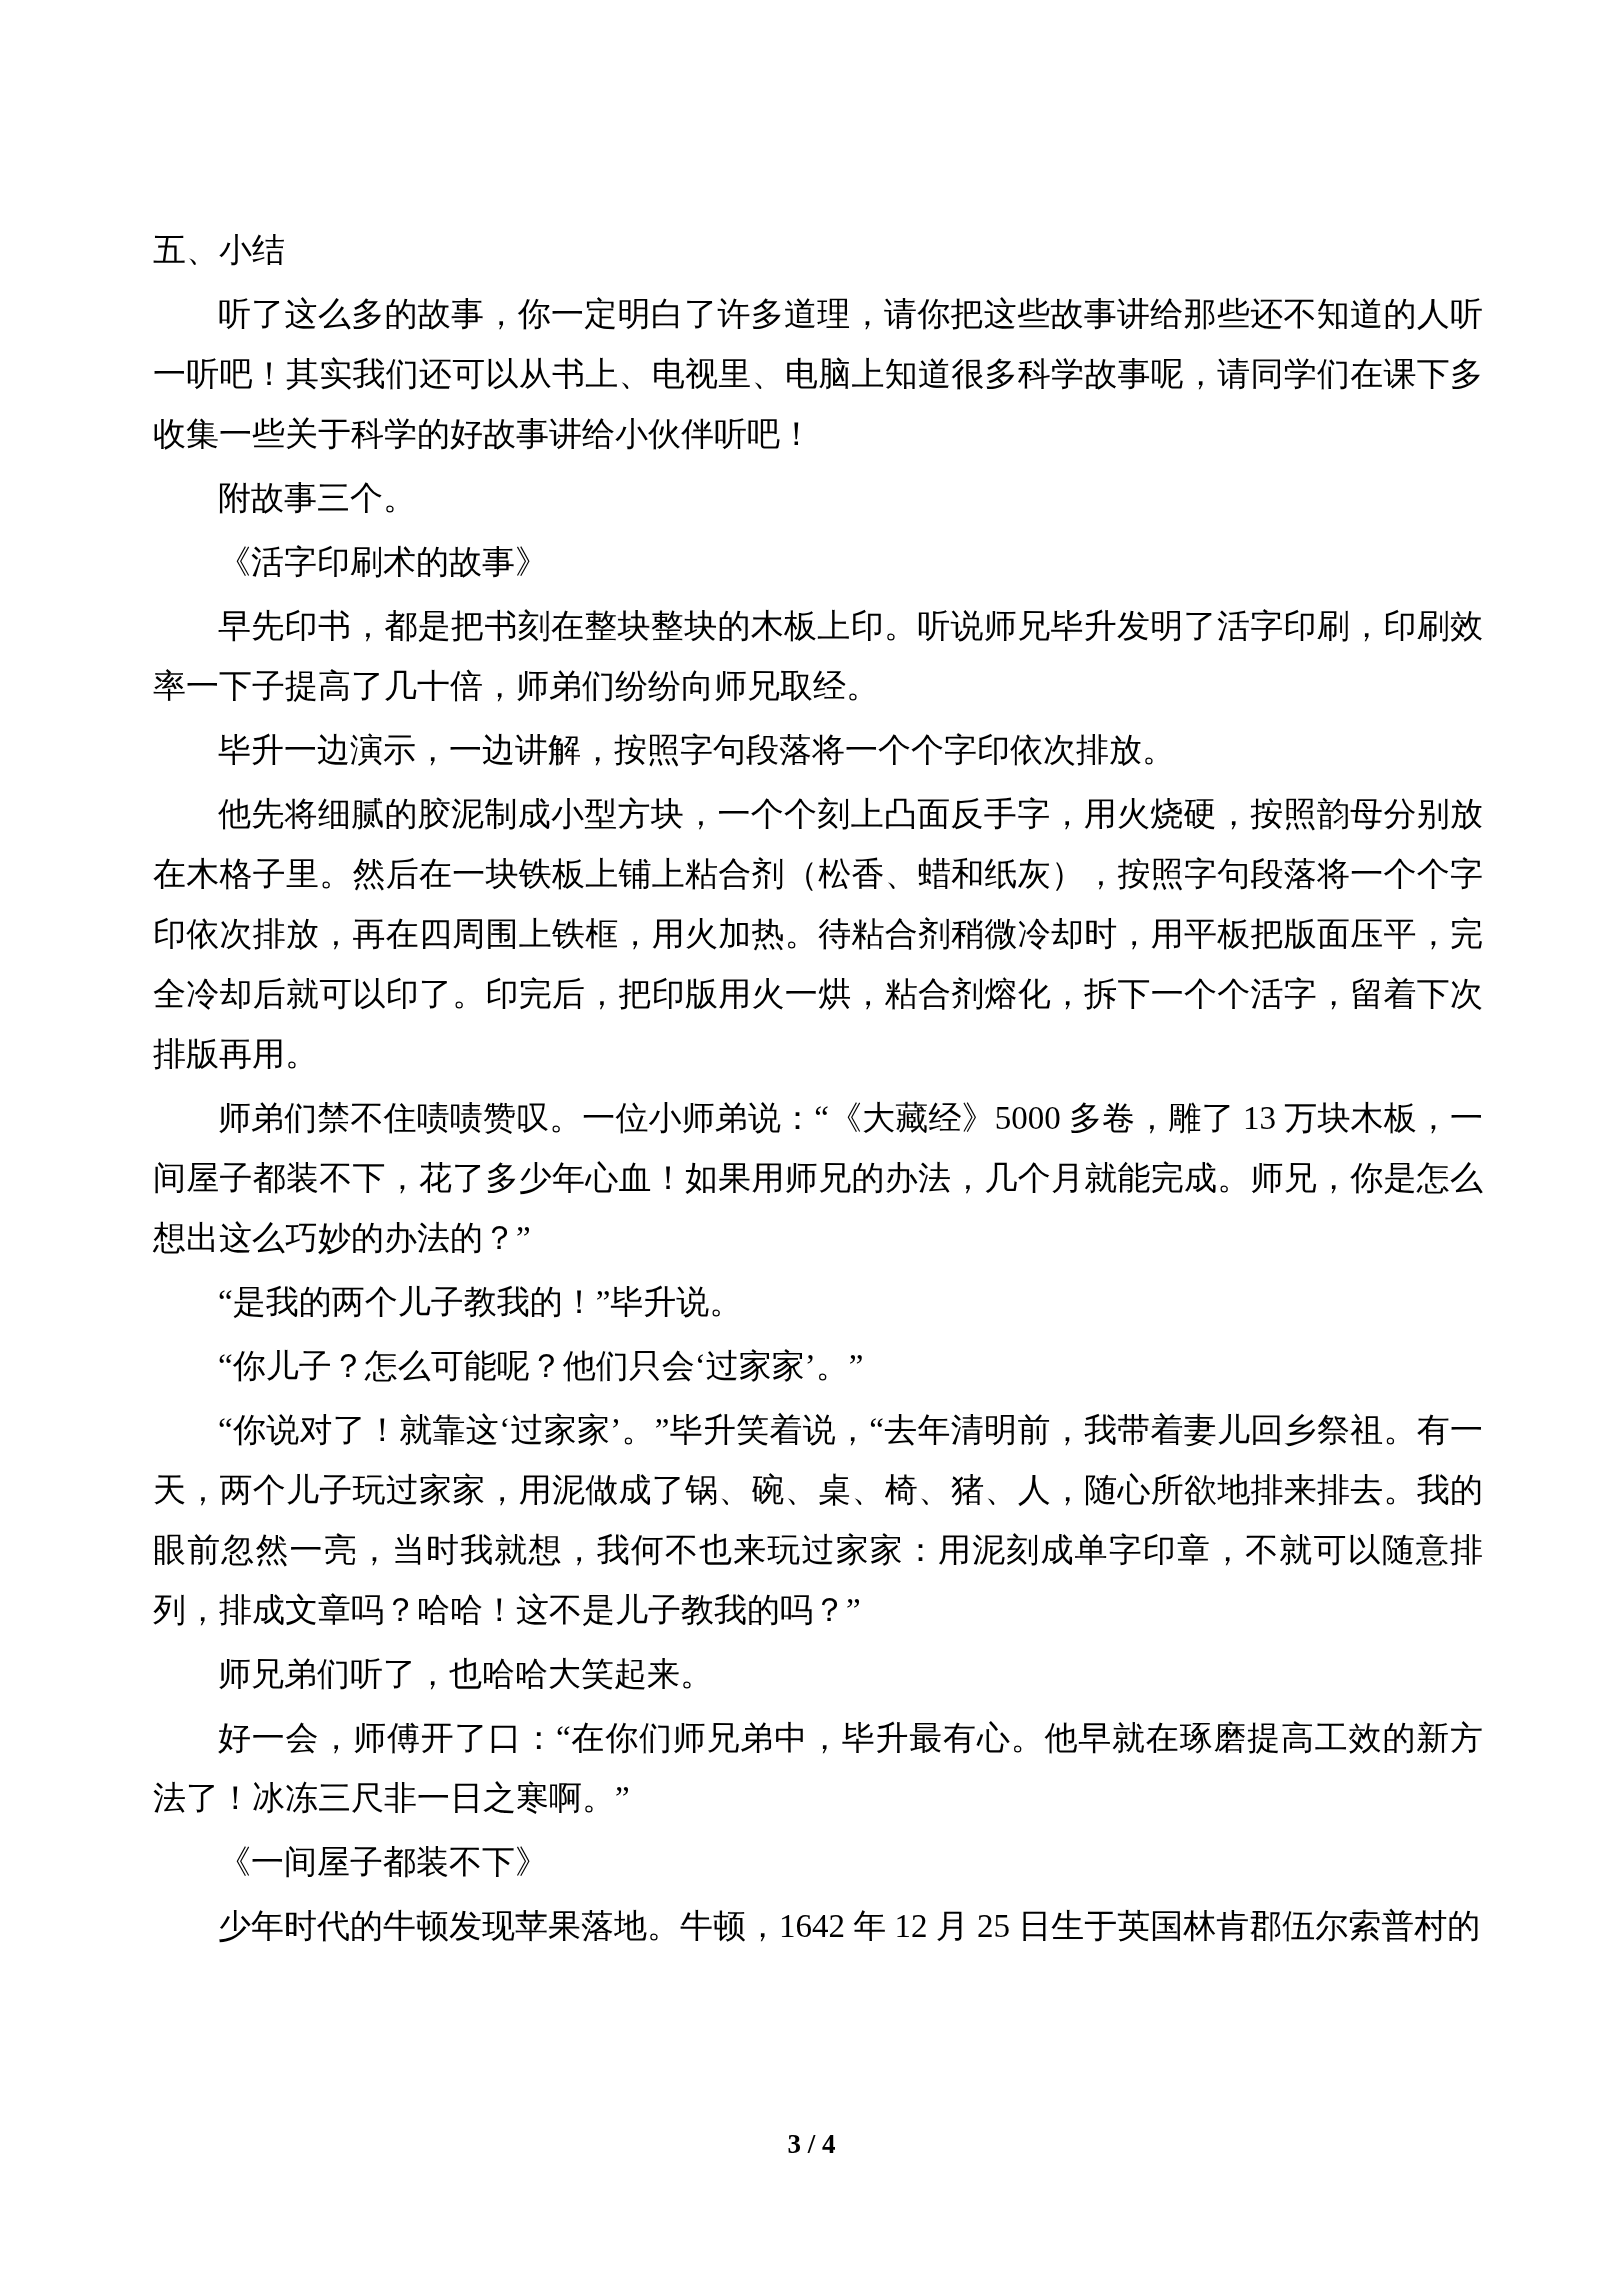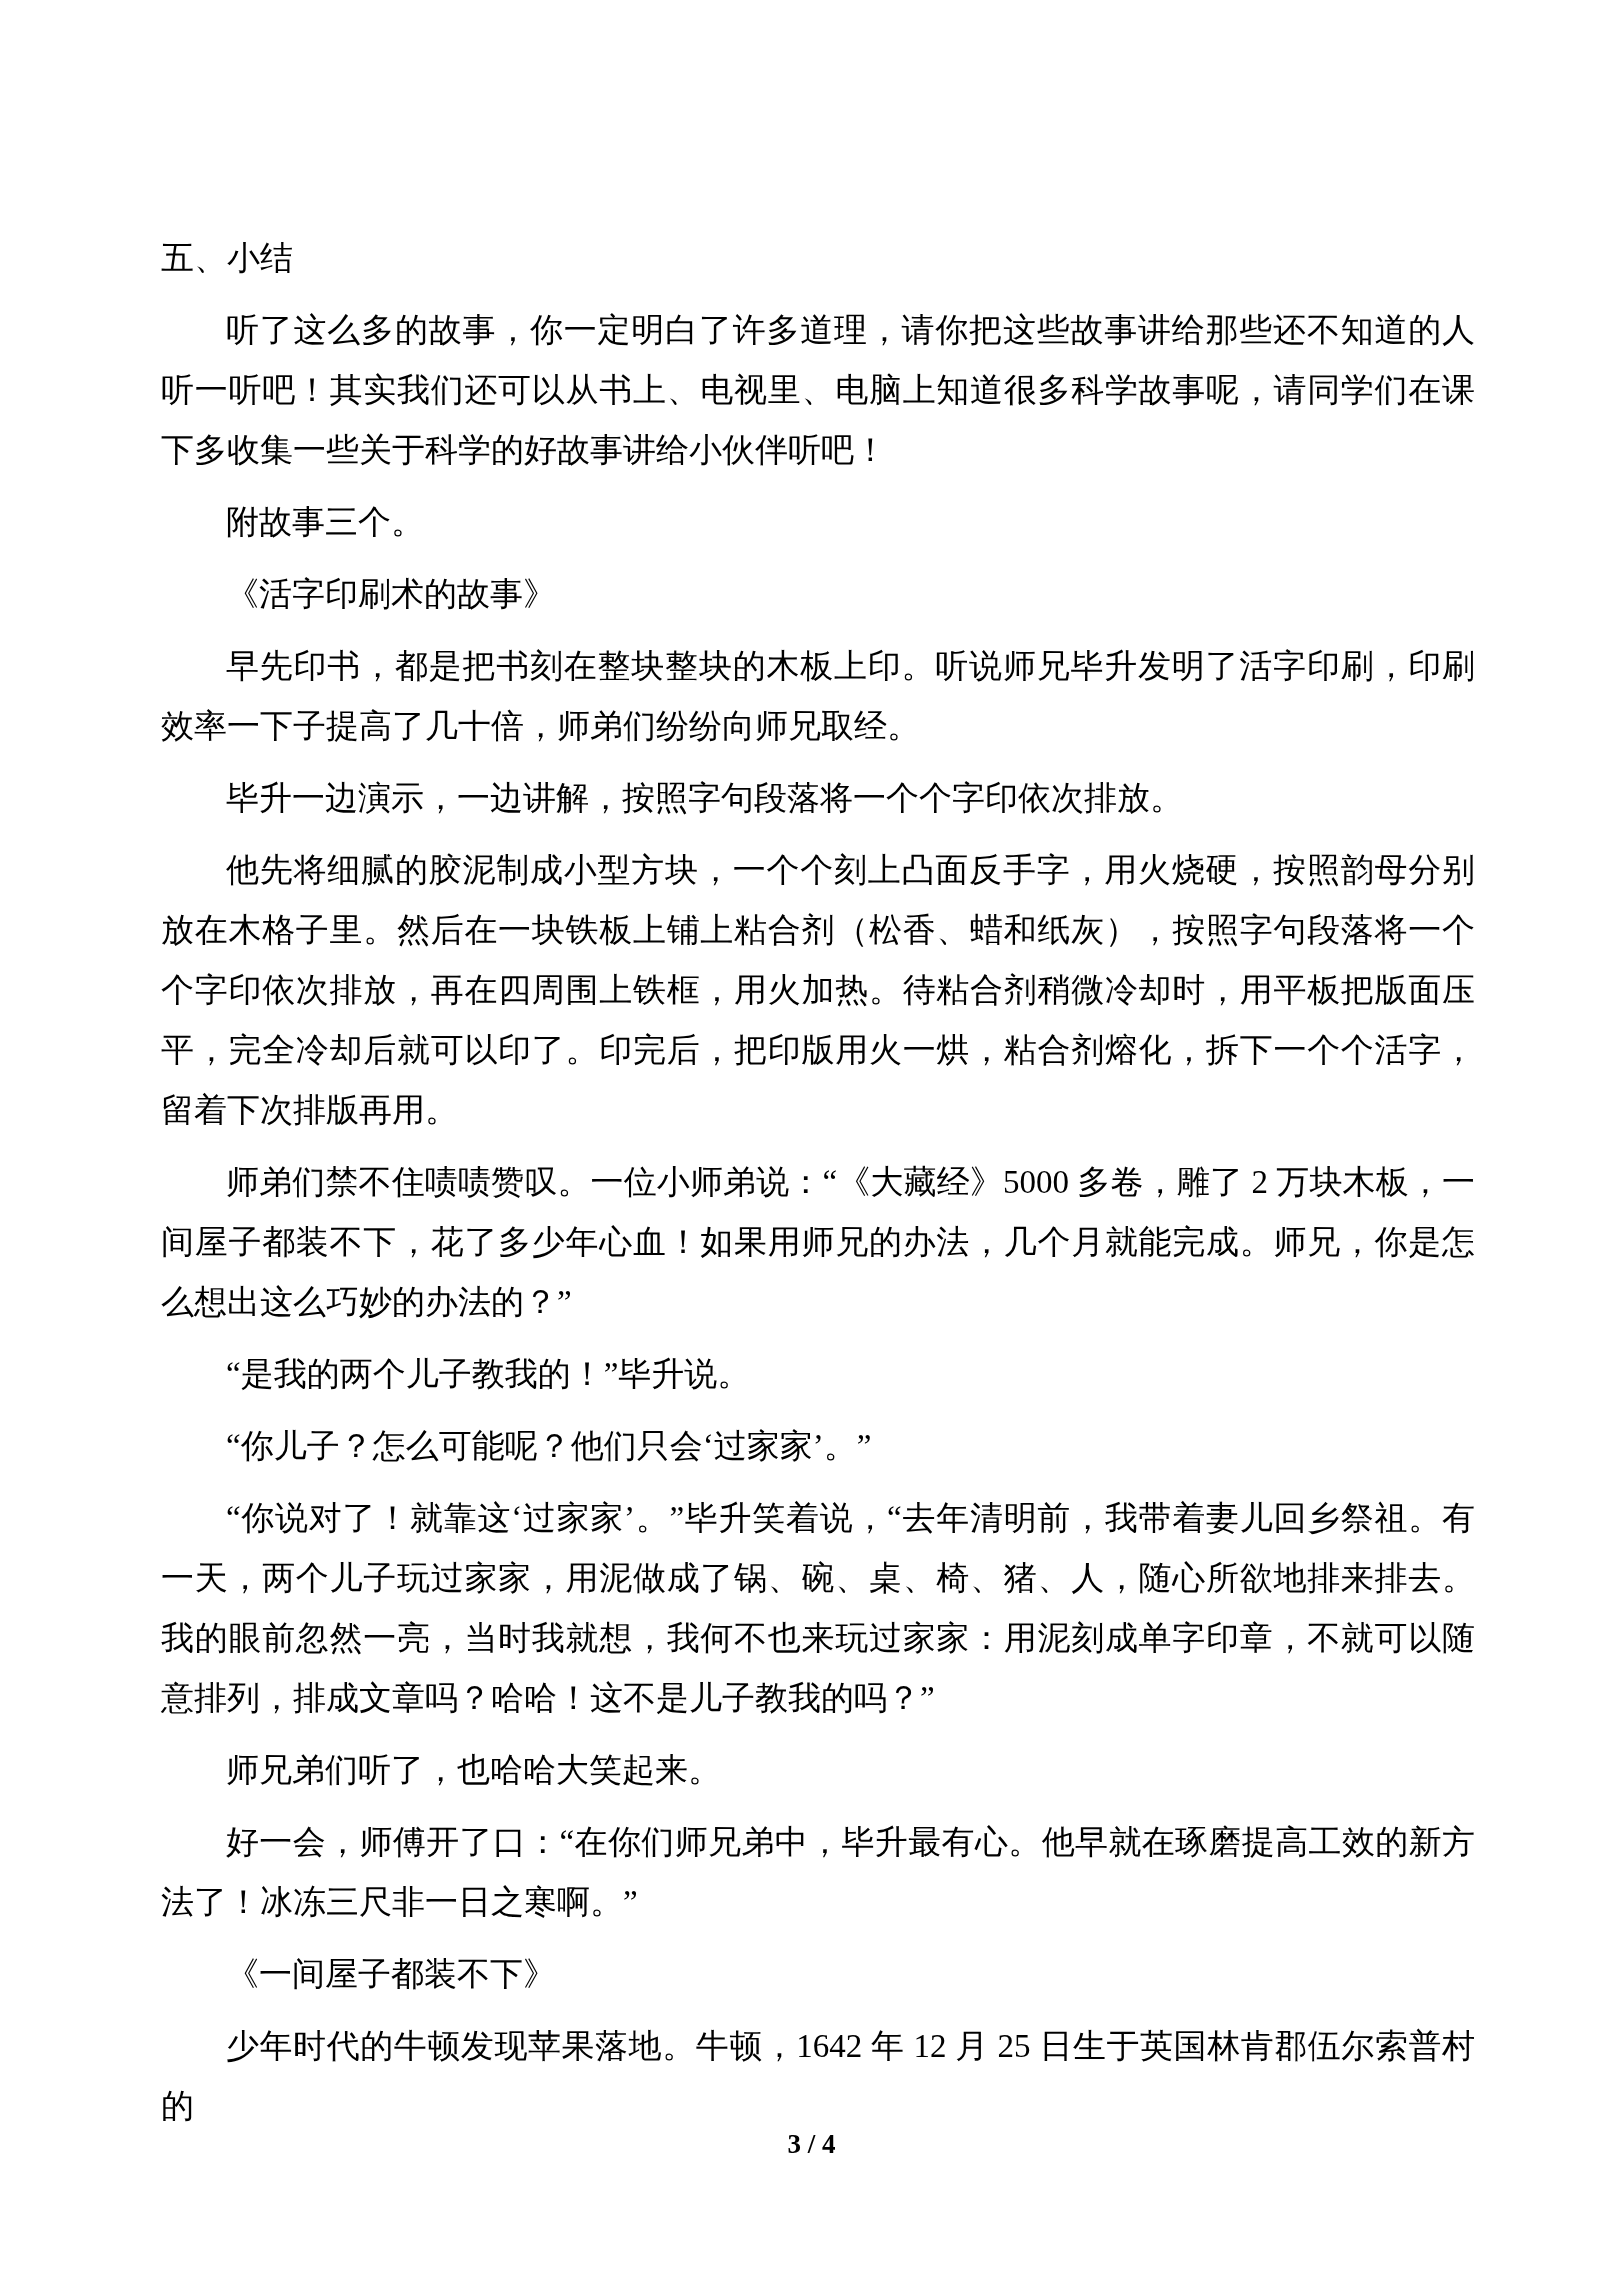--- a/index.html
+++ b/index.html
@@ -27,21 +27,21 @@
     left: 149px;
     top: 216px;
     width: 1338px;
     font-size: 33px;
     line-height: 60px;
     color: #000000;
     text-align: justify;
     letter-spacing: 0;
   }
   .para {
-    margin: 12px;
+    margin: 4px;
     padding: 0;
     text-indent: 65px; 
   }
   .para.no-indent {
     text-indent: 0;
   }
   .para.story-title {
     font-weight: normal;
   }
   .footer {
@@ -69,21 +69,21 @@
     <p class="para">附故事三个。</p>
 
     <p class="para story-title">《活字印刷术的故事》</p>
 
     <p class="para">早先印书，都是把书刻在整块整块的木板上印。听说师兄毕升发明了活字印刷，印刷效率一下子提高了几十倍，师弟们纷纷向师兄取经。</p>
 
     <p class="para">毕升一边演示，一边讲解，按照字句段落将一个个字印依次排放。</p>
 
     <p class="para">他先将细腻的胶泥制成小型方块，一个个刻上凸面反手字，用火烧硬，按照韵母分别放在木格子里。然后在一块铁板上铺上粘合剂（松香、蜡和纸灰），按照字句段落将一个个字印依次排放，再在四周围上铁框，用火加热。待粘合剂稍微冷却时，用平板把版面压平，完全冷却后就可以印了。印完后，把印版用火一烘，粘合剂熔化，拆下一个个活字，留着下次排版再用。</p>
 
-    <p class="para">师弟们禁不住啧啧赞叹。一位小师弟说：“《大藏经》5000 多卷，雕了 2 万块木板，一间屋子都装不下，花了多少年心血！如果用师兄的办法，几个月就能完成。师兄，你是怎么想出这么巧妙的办法的？”</p>
+    <p class="para">师弟们禁不住啧啧赞叹。一位小师弟说：“《大藏经》5000 多卷，雕了 13 万块木板，一间屋子都装不下，花了多少年心血！如果用师兄的办法，几个月就能完成。师兄，你是怎么想出这么巧妙的办法的？”</p>
 
     <p class="para">“是我的两个儿子教我的！”毕升说。</p>
 
     <p class="para">“你儿子？怎么可能呢？他们只会‘过家家’。”</p>
 
     <p class="para">“你说对了！就靠这‘过家家’。”毕升笑着说，“去年清明前，我带着妻儿回乡祭祖。有一天，两个儿子玩过家家，用泥做成了锅、碗、桌、椅、猪、人，随心所欲地排来排去。我的眼前忽然一亮，当时我就想，我何不也来玩过家家：用泥刻成单字印章，不就可以随意排列，排成文章吗？哈哈！这不是儿子教我的吗？”</p>
 
     <p class="para">师兄弟们听了，也哈哈大笑起来。</p>
 
 

